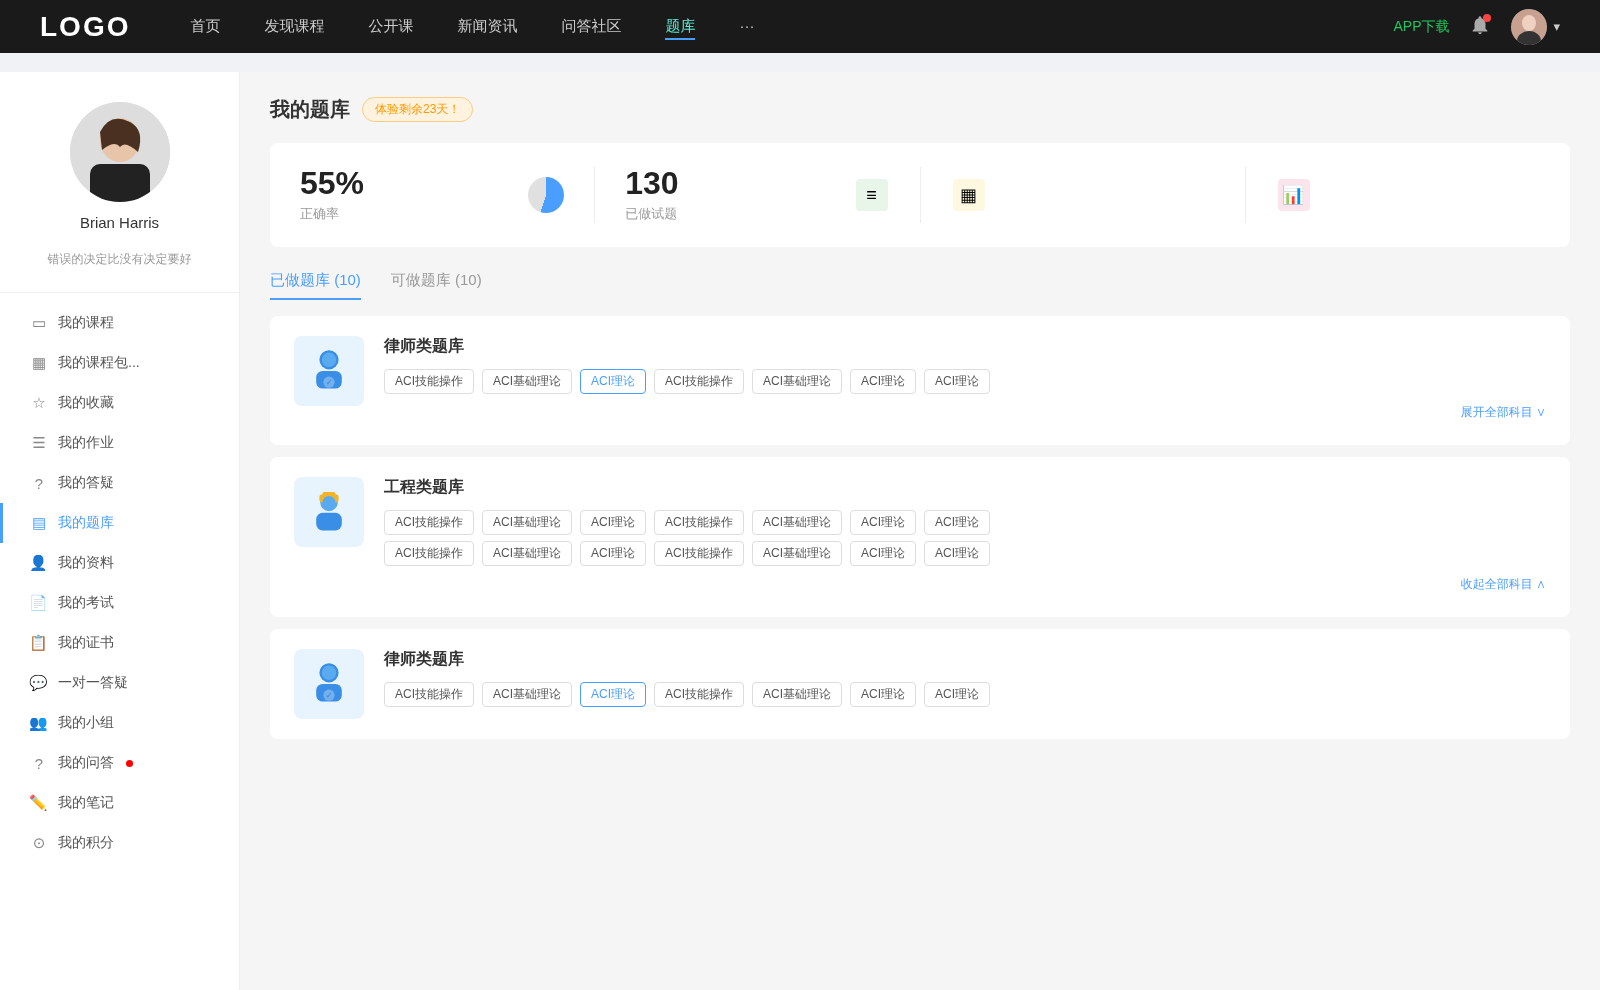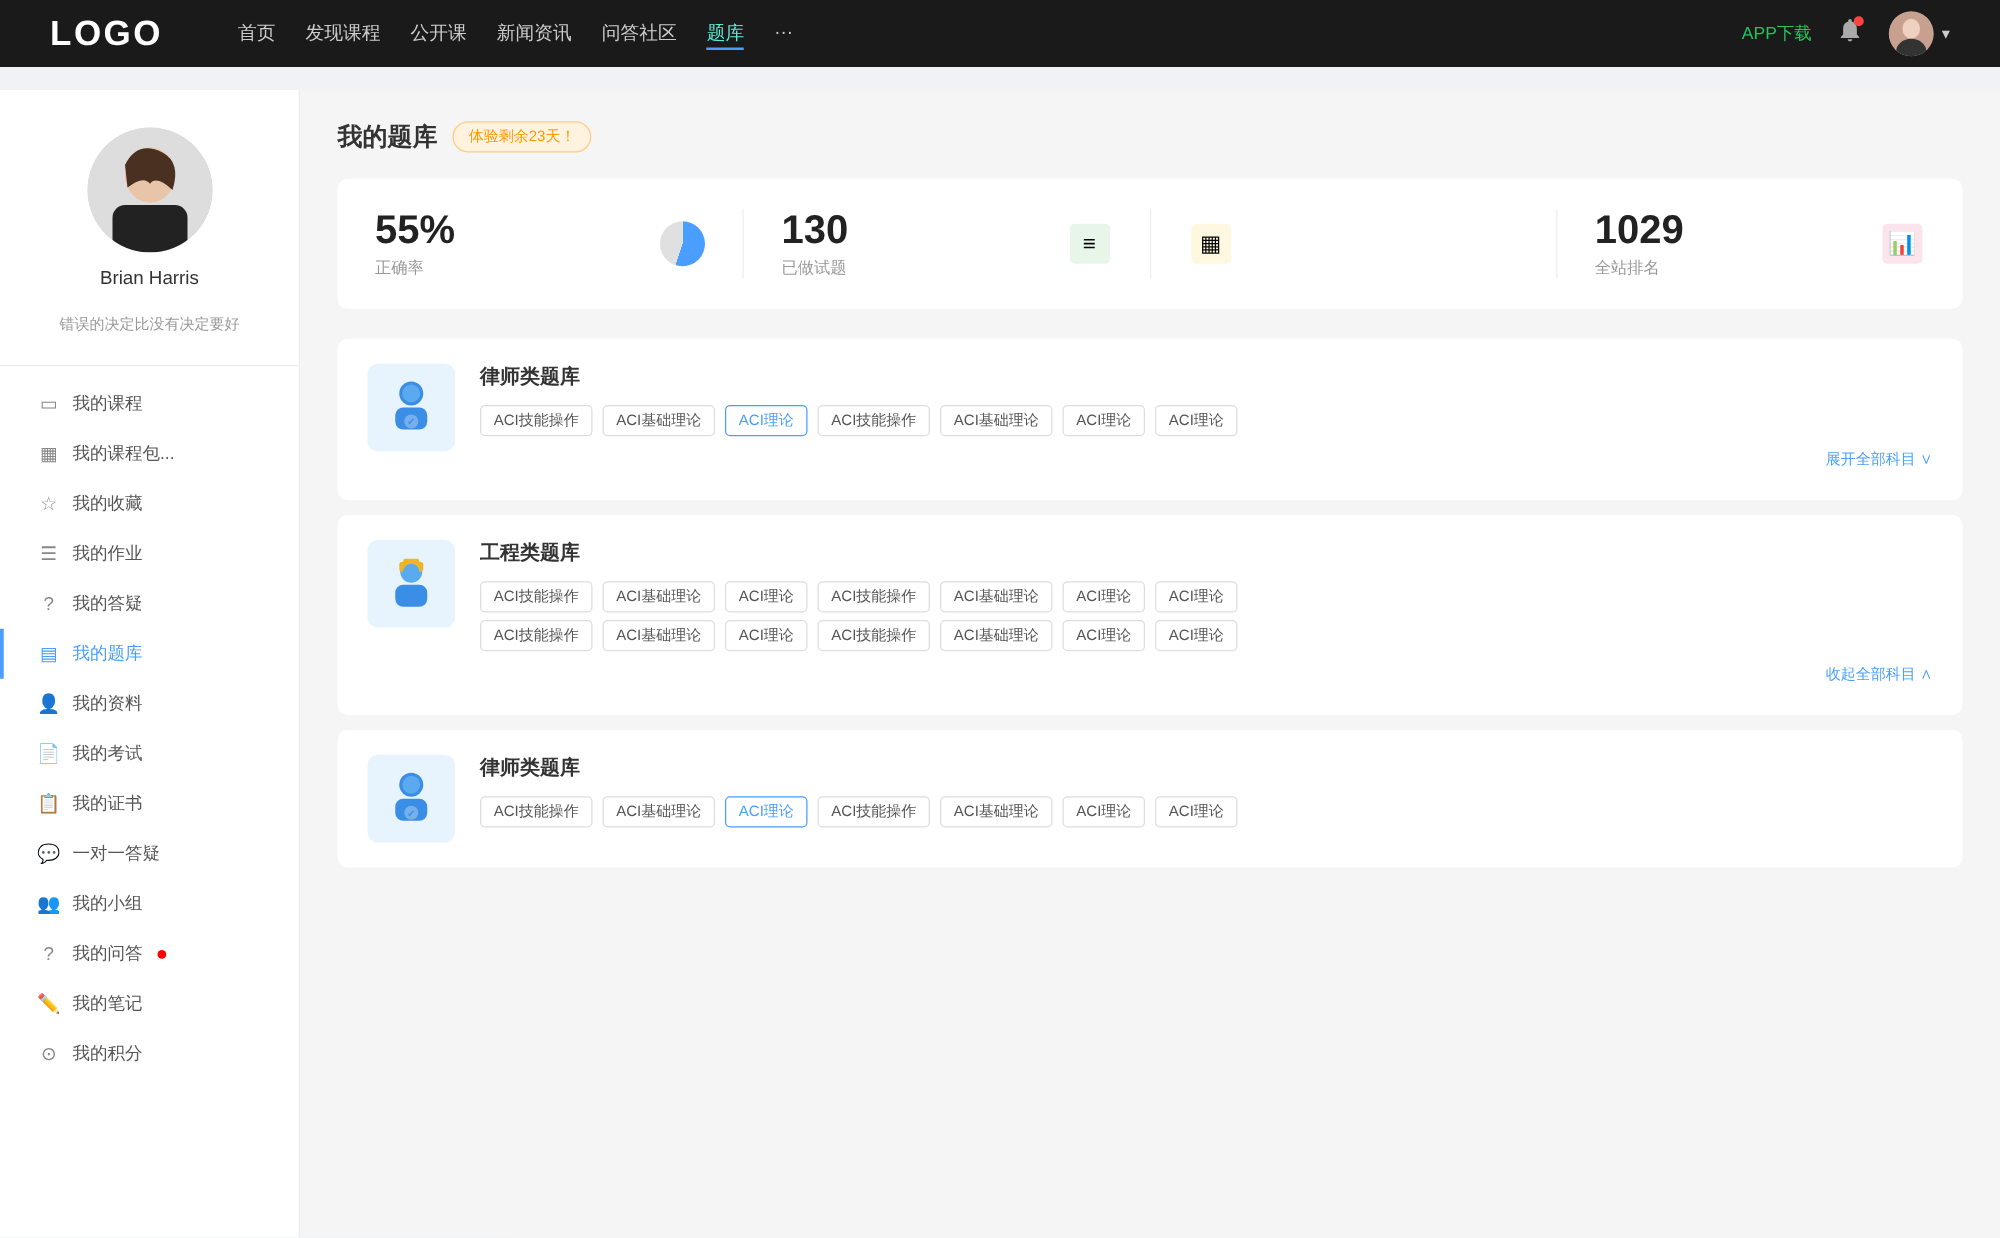--- a/index.html
+++ b/index.html
@@ -18,21 +18,21 @@
     }
     .navbar-logo {
       color: white;
       font-size: 28px;
       font-weight: bold;
       margin-right: 60px;
       letter-spacing: 2px;
     }
     .navbar-nav {
       display: flex;
-      gap: 24px;
+      gap: 44px;
       flex: 1;
       text-align: right;
     }
     .nav-item {
       color: #ccc;
       font-size: 15px;
       cursor: pointer;
       padding: 4px 0;
     }
     .nav-item.active {
@@ -474,30 +474,30 @@
         <div class="stat-icon">
           <div class="icon-green">≡</div>
         </div>
       </div>
       <div class="stat-item">
         <div class="stat-icon">
           <div class="icon-yellow">▦</div>
         </div>
       </div>
       <div class="stat-item">
-        <div class="stat-text">
-          <div class="stat-value">1029</div>
-          <div class="stat-label">全站排名</div>
-        </div>
         <div class="stat-icon">
           <div class="icon-red">📊</div>
         </div>
       </div>
     </div>
 
+    <div class="tabs-row">
+      <span class="tab active">已做题库 (10)</span>
+      <span class="tab">可做题库 (10)</span>
+    </div>
 
     <div class="qbank-card">
       <div class="qbank-icon-wrap">
         <svg class="person-icon" viewBox="0 0 60 60" width="60" height="60">
           <circle cx="30" cy="16" r="12" fill="#3a8ee6"></circle>
           <rect x="14" y="30" width="32" height="22" rx="8" fill="#3a8ee6"></rect>
           <circle cx="30" cy="16" r="9" fill="#5aaaf0"></circle>
           <circle cx="30" cy="44" r="7" fill="white" opacity="0.3"></circle>
           <text x="30" y="48" text-anchor="middle" fill="#3a8ee6" font-size="10" font-weight="bold">✓</text>
         </svg>

